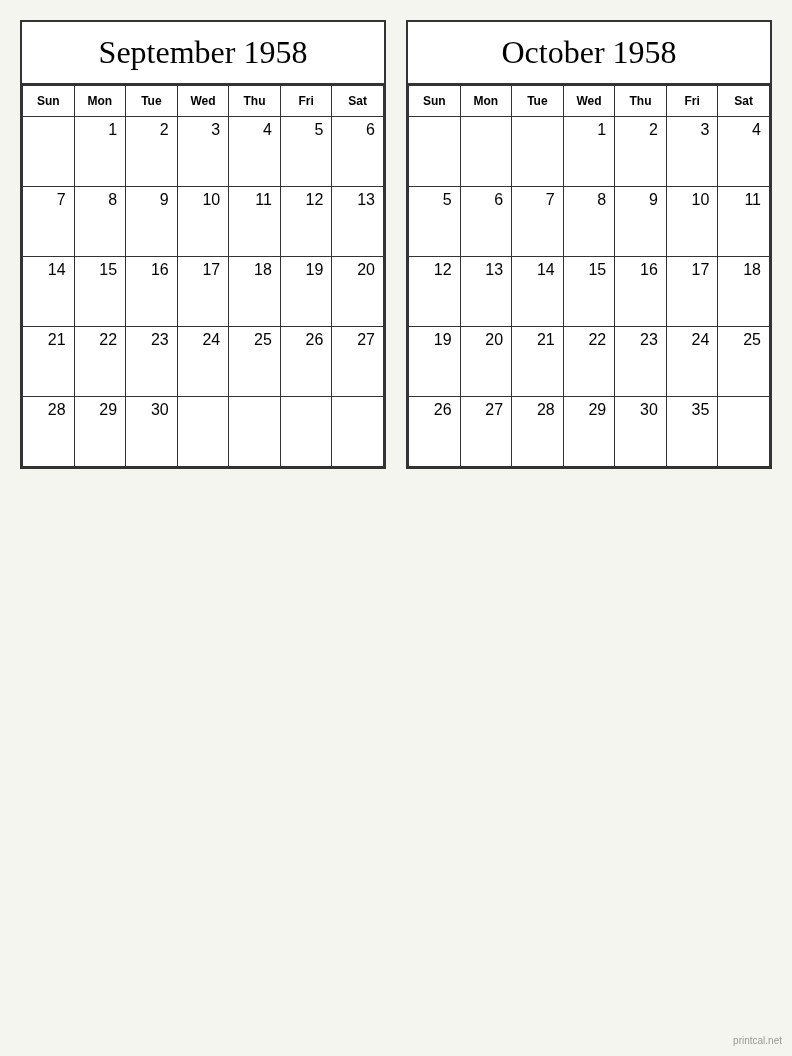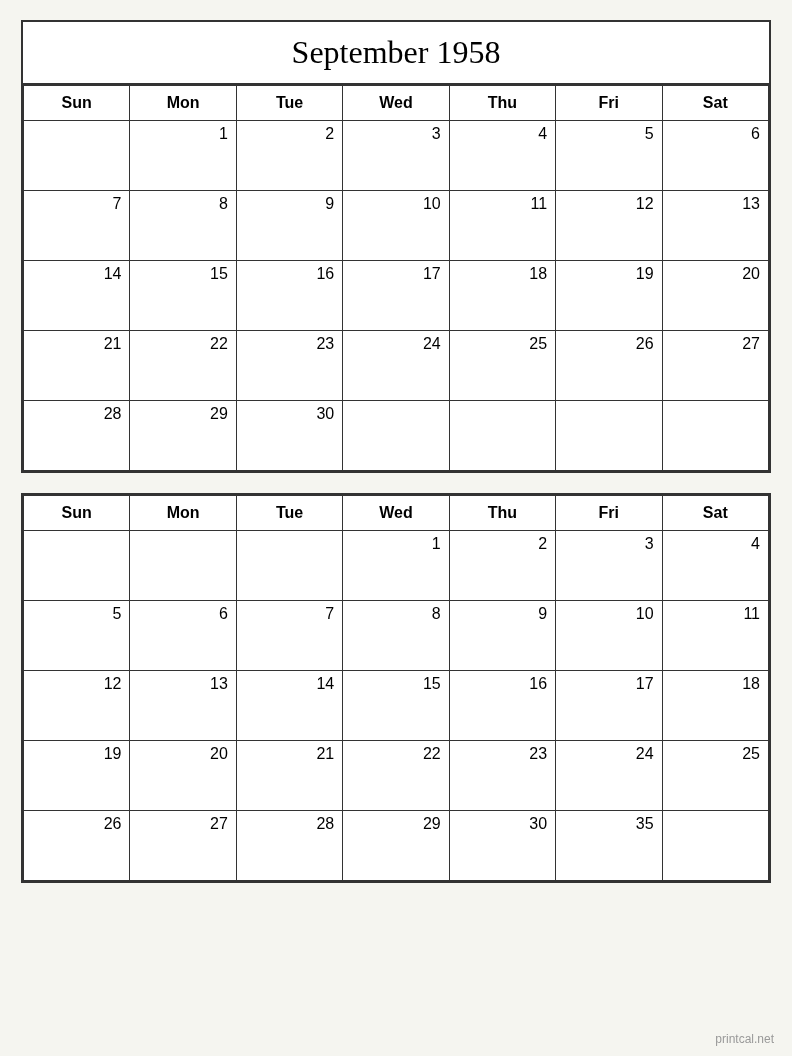--- a/index.html
+++ b/index.html
@@ -28,49 +28,49 @@
       background: #fff;
     }
     .calendar table {
       width: 100%;
       border-collapse: collapse;
     }
     .calendar table th {
       border: 1px solid #333;
       padding: 8px 4px;
       text-align: center;
-      font-size: 16px;
+      font-size: 12px;
       font-weight: bold;
       background: #fff;
     }
     .calendar table td {
       border: 1px solid #333;
       width: calc(100% / 7);
       height: 70px;
       vertical-align: top;
       text-align: right;
       padding: 4px 8px;
       font-size: 16px;
       background: #fff;
     }
     .calendar table td.empty {
       background: #fff;
     }
     .watermark {
       position: fixed;
       bottom: 10px;
-      right: 18px;
-      font-size: 12px;
+      right: 10px;
+      font-size: 10px;
       color: #999;
     }
   </style>
 </head>
 <body>
 
-<div id="calendars-container" style="display: flex; flex-direction: column; gap: 20px; width: 100%; align-items: center;">
+<div id="calendars-container" style="display: flex; flex-direction: row; gap: 20px; width: 100%; align-items: center;">
     <div class="calendar">
       <div class="calendar-title">September 1958</div>
       <table>
         <thead>
           <tr>
             <th>Sun</th>
             <th>Mon</th>
             <th>Tue</th>
             <th>Wed</th>
             <th>Thu</th>
@@ -121,20 +121,21 @@
             <td>30</td>
             <td class="empty"></td>
             <td class="empty"></td>
             <td class="empty"></td>
             <td class="empty"></td>
           </tr>
         </tbody>
       </table>
     </div>
     <div class="calendar">
+      <div class="calendar-title">October 1958</div>
       <table>
         <thead>
           <tr>
             <th>Sun</th>
             <th>Mon</th>
             <th>Tue</th>
             <th>Wed</th>
             <th>Thu</th>
             <th>Fri</th>
             <th>Sat</th>

